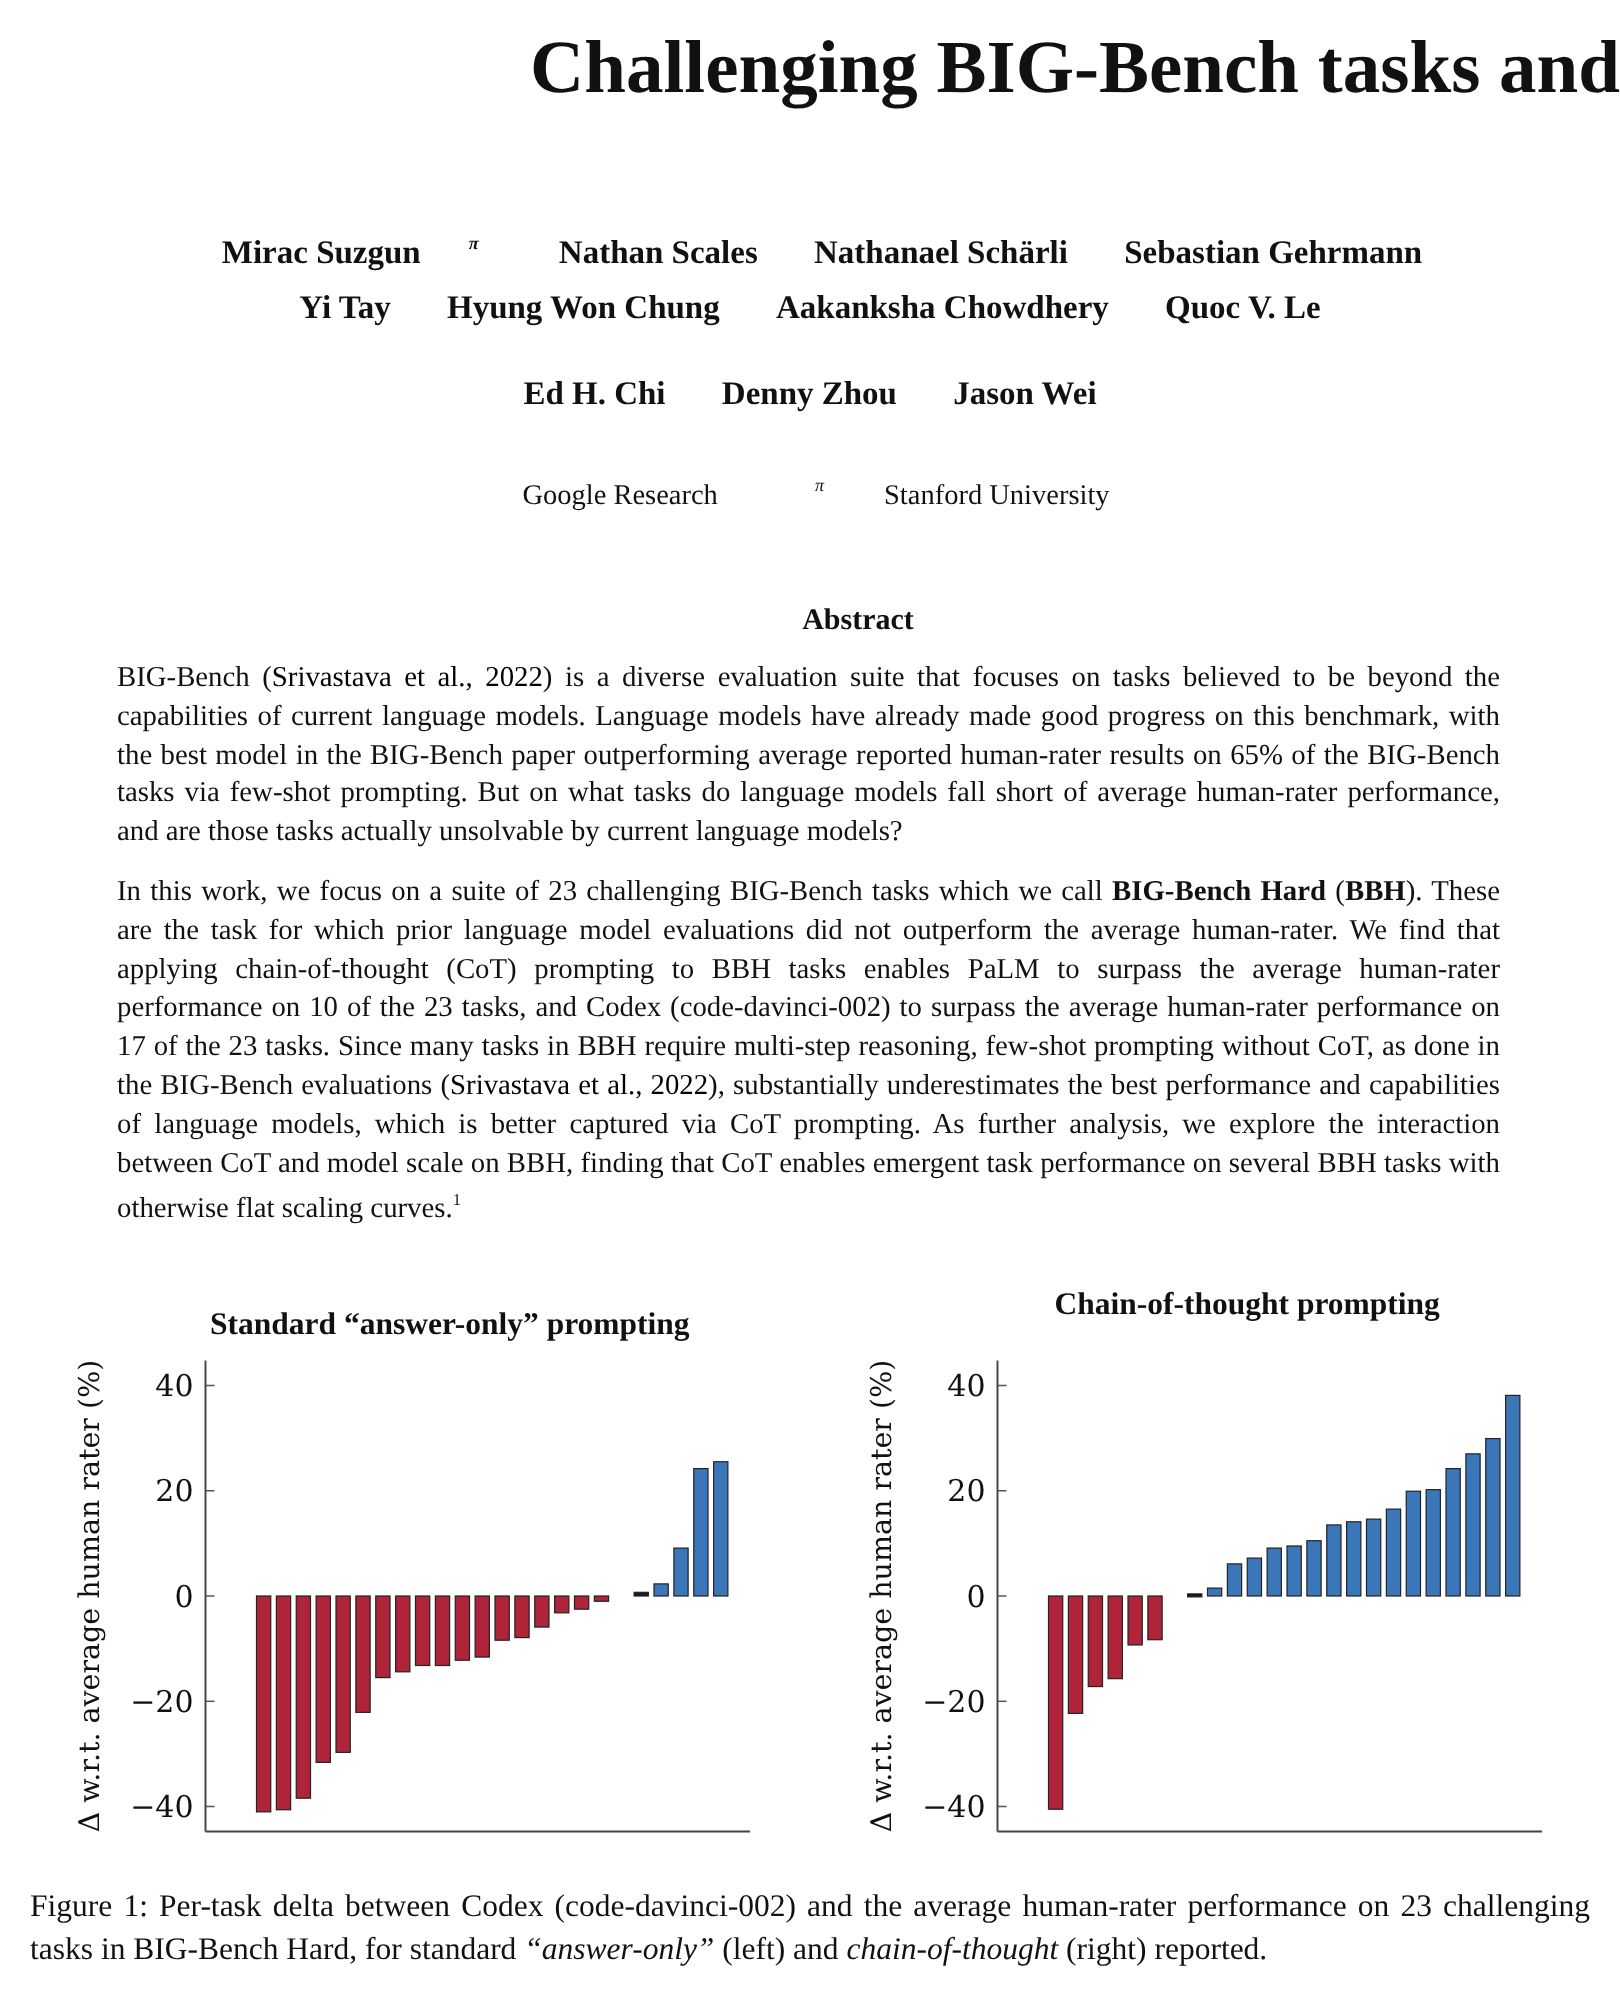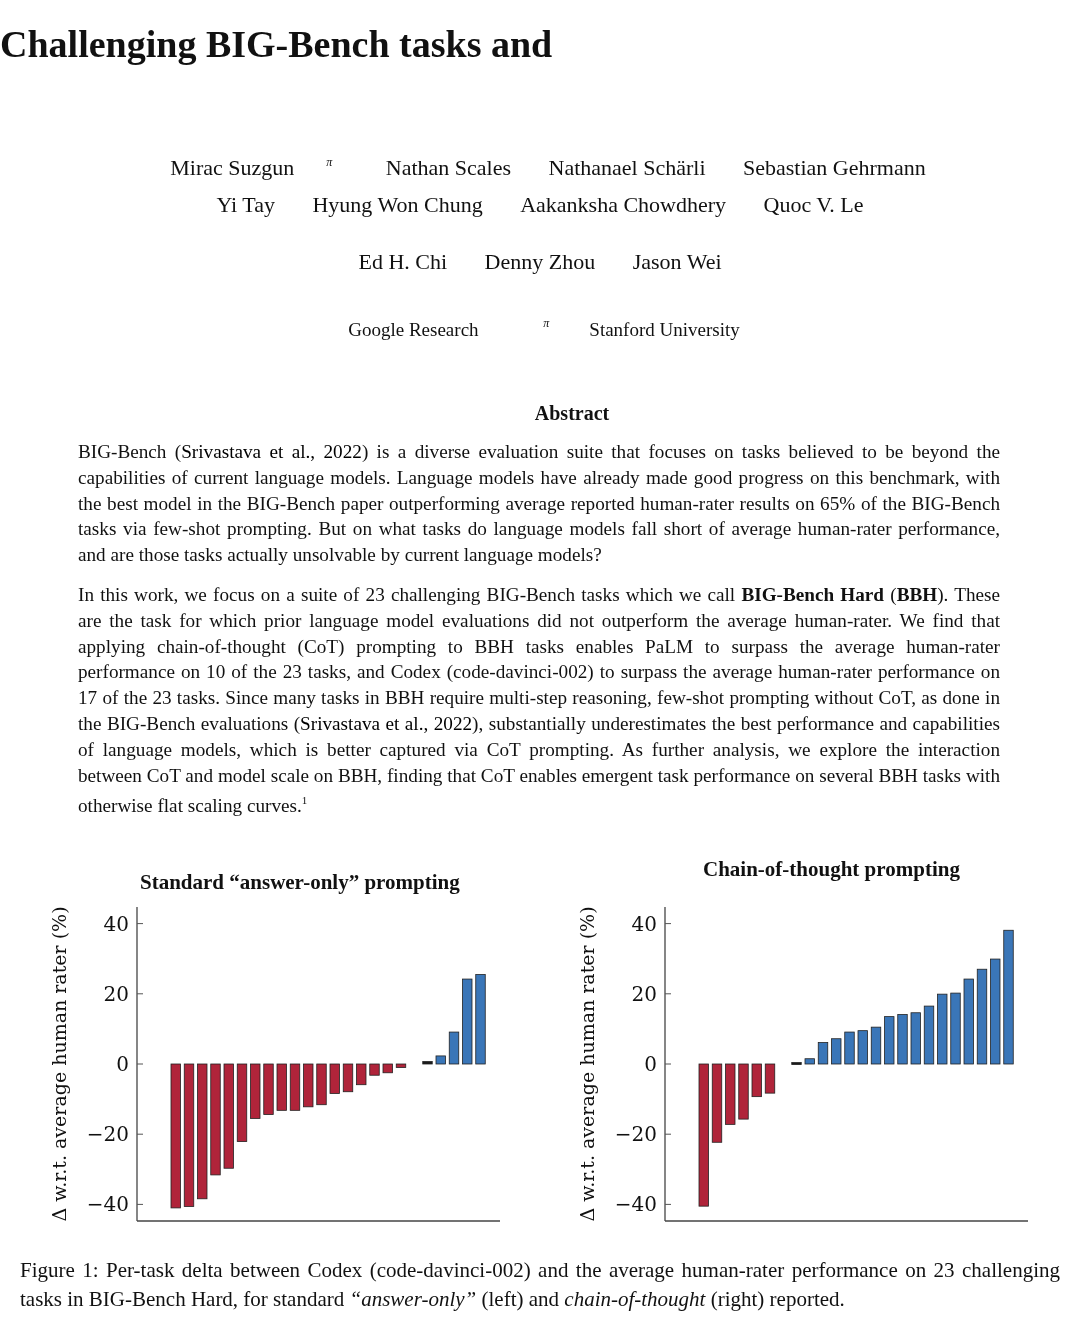--- a/index.html
+++ b/index.html
@@ -1,21 +1,21 @@
 <!DOCTYPE html>
 <html><head>
 <meta charset="utf-8">
 <style>
   html, body { margin: 0; padding: 0; background: #ffffff; }
   body { width: 1080px; height: 1332px; position: relative; overflow: hidden;
          font-family: "Liberation Serif", "DejaVu Serif", serif; color: #111; }
-  .title { position: absolute; left: 0; width: 1080px; top: 18px; text-align: left;
-           font-weight: bold; font-size: 38px; line-height: 52px; }
+  .title { position: absolute; left: 0; width: 1080px; top: 18px; text-align: right;
+           font-weight: bold; font-size: 50px; line-height: 52px; }
   .authors-row { position: absolute; left: 0; width: 1080px; text-align: center; font-size: 22px; }
-  .authors-row span { display: inline-block; margin: 0 16px; }
+  .authors-row span { display: inline-block; margin: 0 16px; font-weight: bold; }
   .sup { font-size: 12px; vertical-align: 9px; font-style: italic; }
   .affil { position: absolute; top: 316px; left: 0; width: 1080px; text-align: center; font-size: 19px; padding-left: 14px; }
   .affil span { display: inline-block; margin: 0 20px; }
   .abs-head { position: absolute; top: 402px; left: 0; width: 1080px; text-align: center; font-weight: bold; font-size: 20px; padding-left: 32px; }
   .para { position: absolute; left: 78px; width: 922px; font-size: 19.2px; line-height: 25.8px;
           text-align: justify; }
   .cite { color: #000000; }
   .fn { font-size: 11px; vertical-align: 8px; }
   .chart { position: absolute; }
   .chart-title { position: absolute; font-weight: bold; font-size: 21px; white-space: nowrap; }

